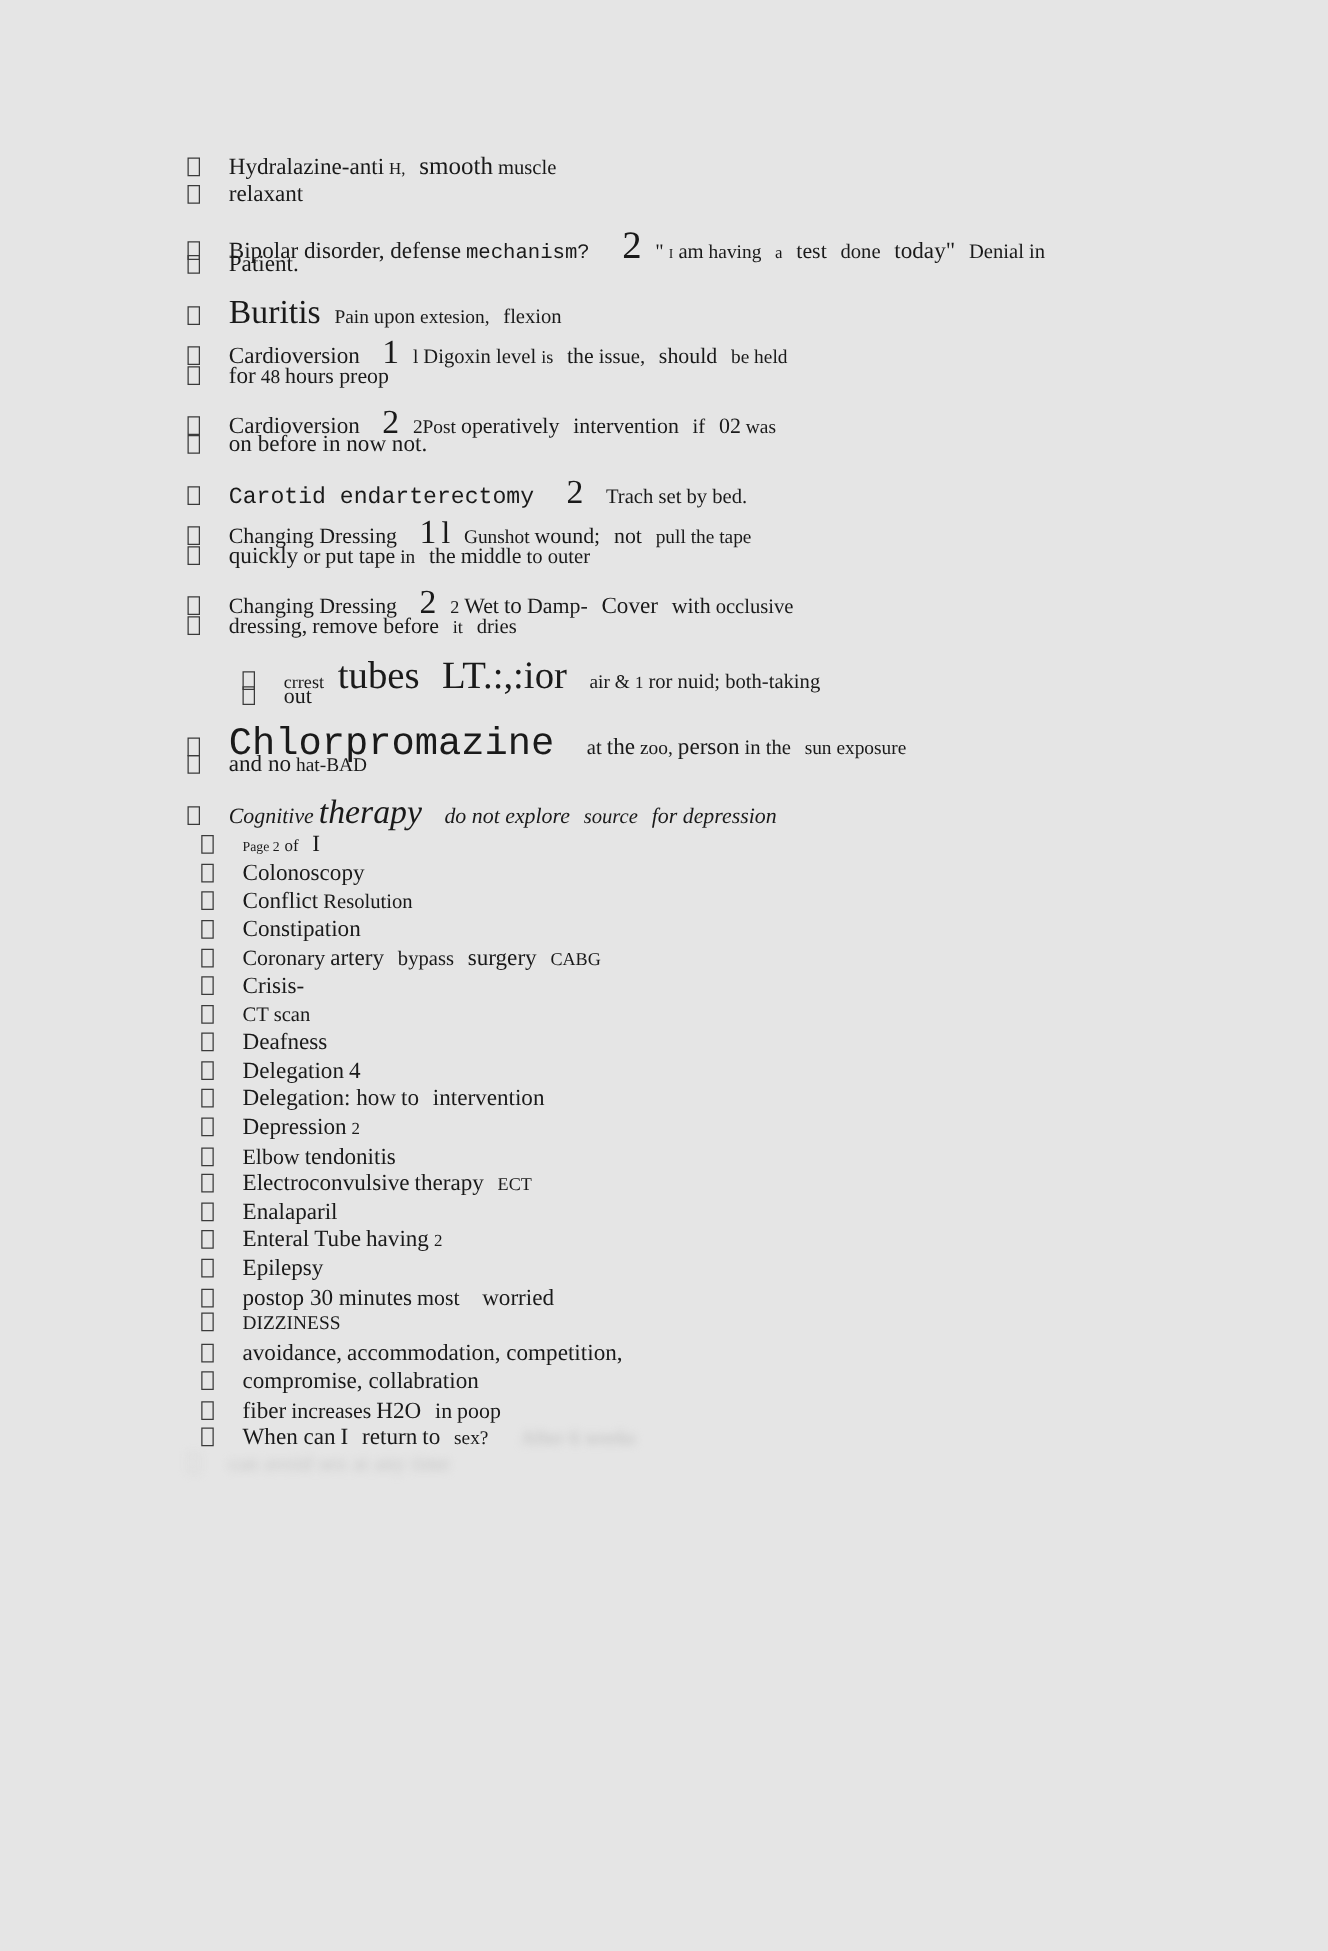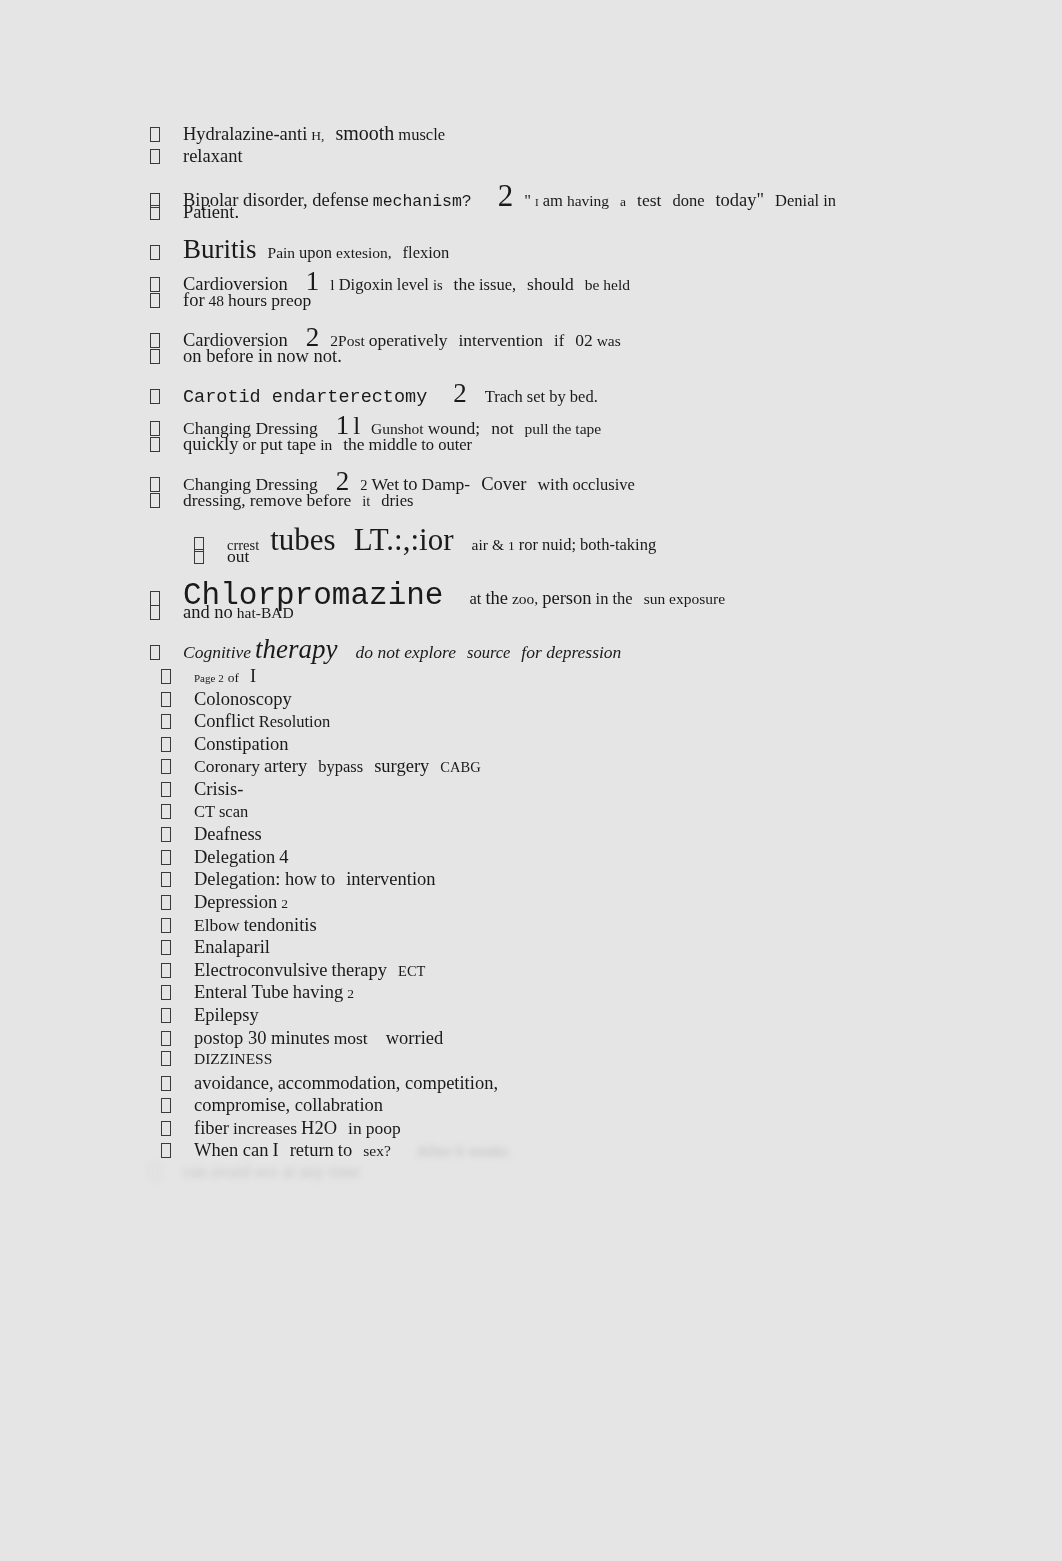--- a/index.html
+++ b/index.html
@@ -278,27 +278,27 @@
       </div>
       <div class="entry rhythm-tight">
         <div class="line">
           <span class="bullet"><i></i></span>
           <span class="txt"><span class="w s17">Elbow</span><span class="w s18">tendonitis</span></span>
         </div>
       </div>
       <div class="entry rhythm-tight">
         <div class="line">
           <span class="bullet"><i></i></span>
+          <span class="txt"><span class="w s18">Electroconvulsive</span><span class="w s18 gap-s">therapy</span><span class="w s14 gap-s">ECT</span></span>
+        </div>
+      </div>
+      <div class="entry rhythm-tight">
+        <div class="line">
+          <span class="bullet"><i></i></span>
           <span class="txt"><span class="w s18">Enalaparil</span></span>
-        </div>
-      </div>
-      <div class="entry rhythm-tight">
-        <div class="line">
-          <span class="bullet"><i></i></span>
-          <span class="txt"><span class="w s18">Electroconvulsive</span><span class="w s18 gap-s">therapy</span><span class="w s14 gap-s">ECT</span></span>
         </div>
       </div>
       <div class="entry rhythm-tight">
         <div class="line">
           <span class="bullet"><i></i></span>
           <span class="txt"><span class="w s18">Enteral</span><span class="w s18">Tube</span><span class="w s18">having</span><span class="w s13 gap-s">2</span></span>
         </div>
       </div>
       <div class="entry rhythm-tight">
         <div class="line">

